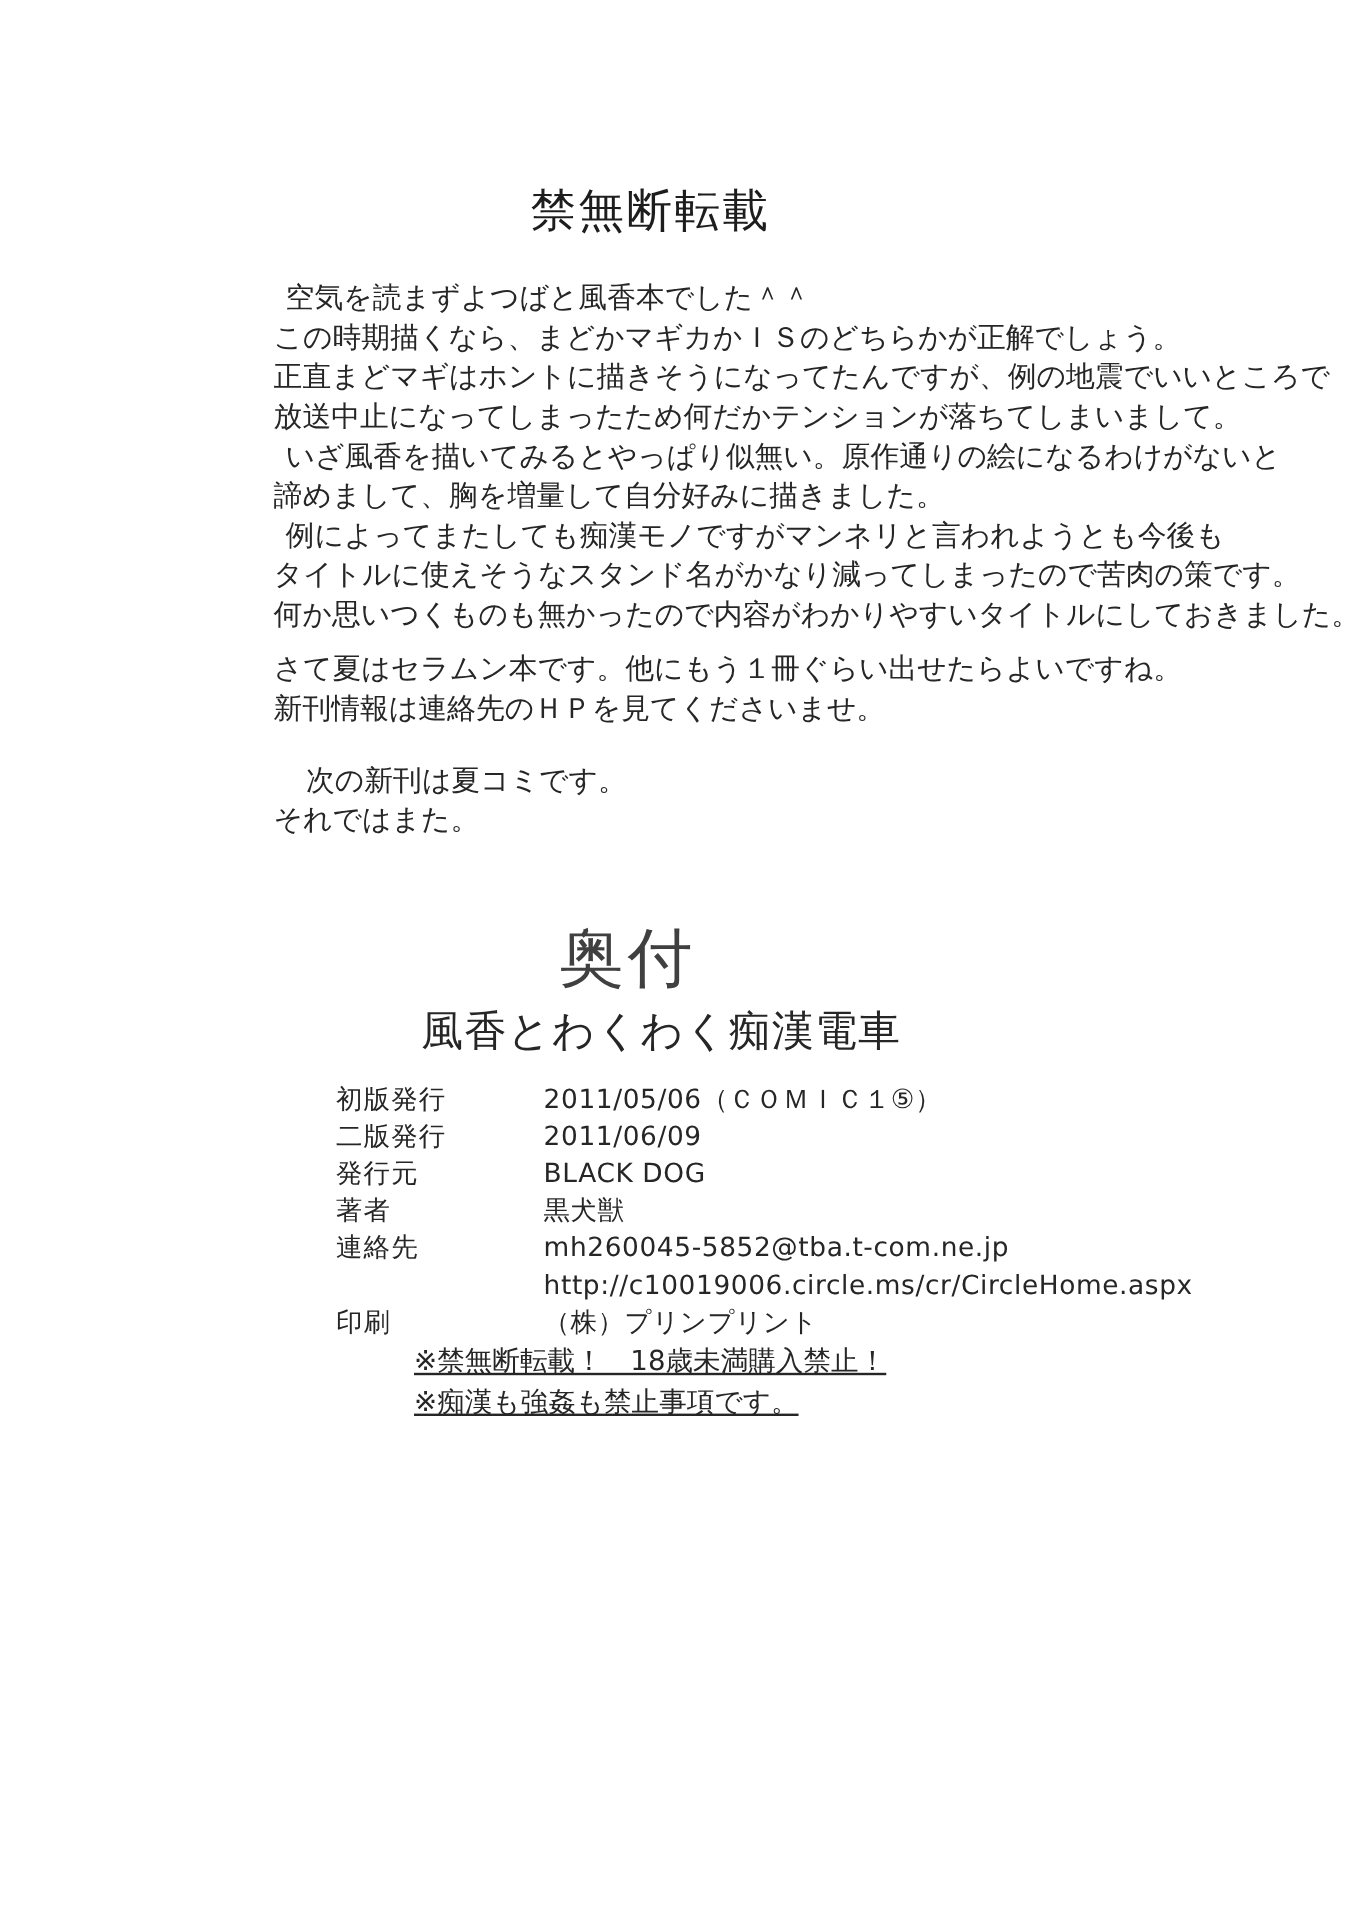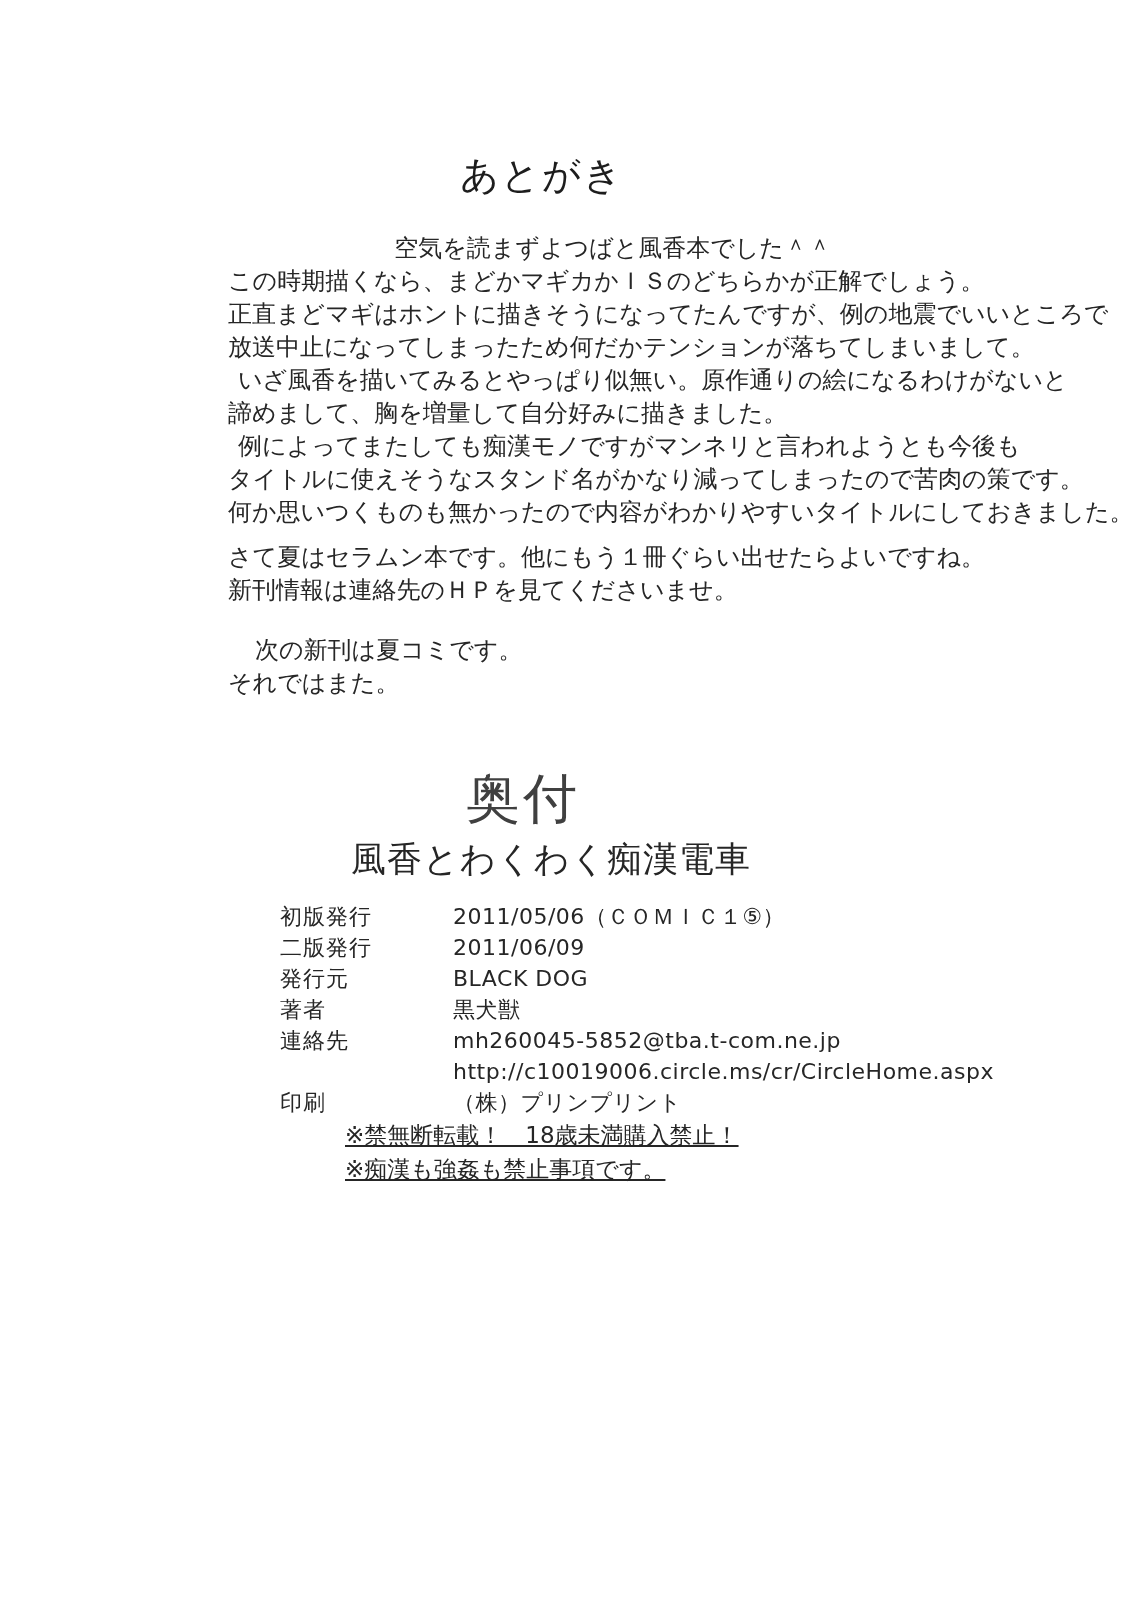--- a/index.html
+++ b/index.html
@@ -30,21 +30,21 @@
   .afterword-body {
     position: absolute;
     left: 228px;
     top: 232px;
     width: 760px;
     font-size: 24px;
     line-height: 33px;
     color: #262626;
   }
   .af-line { white-space: nowrap; }
-  .indent   { text-indent: 10px; text-align: center; }
+  .indent   { text-indent: 10px; }
   .indent2  { text-indent: 27px; }
   .gap-sm   { margin-top: 12px; }
   .gap-md   { margin-top: 27px; }
 
   .colophon-title {
     position: absolute;
     left: 0;
     top: 763px;
     width: 1046px;          
     text-align: center;
@@ -89,21 +89,21 @@
     color: #262626;
     text-decoration: underline;
   }
   .notice-line { white-space: nowrap; }
 </style>
 </head>
 <body>
 
 <div class="page">
 
-  <div class="afterword-title">あとがき</div>
+  <div class="afterword-title">禁無断転載</div>
 
   <div class="afterword-body">
     <div class="af-line indent">空気を読まずよつばと風香本でした＾＾</div>
     <div class="af-line">この時期描くなら、まどかマギカかＩＳのどちらかが正解でしょう。</div>
     <div class="af-line">正直まどマギはホントに描きそうになってたんですが、例の地震でいいところで</div>
     <div class="af-line">放送中止になってしまったため何だかテンションが落ちてしまいまして。</div>
     <div class="af-line indent">いざ風香を描いてみるとやっぱり似無い。原作通りの絵になるわけがないと</div>
     <div class="af-line">諦めまして、胸を増量して自分好みに描きました。</div>
     <div class="af-line indent">例によってまたしても痴漢モノですがマンネリと言われようとも今後も</div>
     <div class="af-line">タイトルに使えそうなスタンド名がかなり減ってしまったので苦肉の策です。</div>

